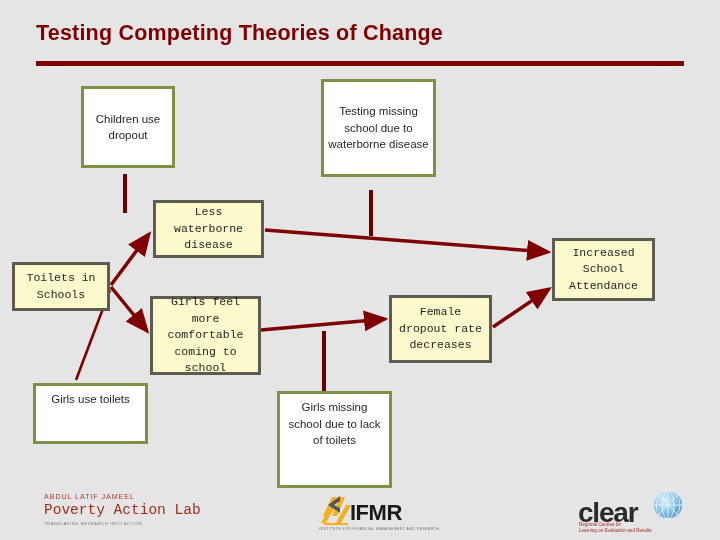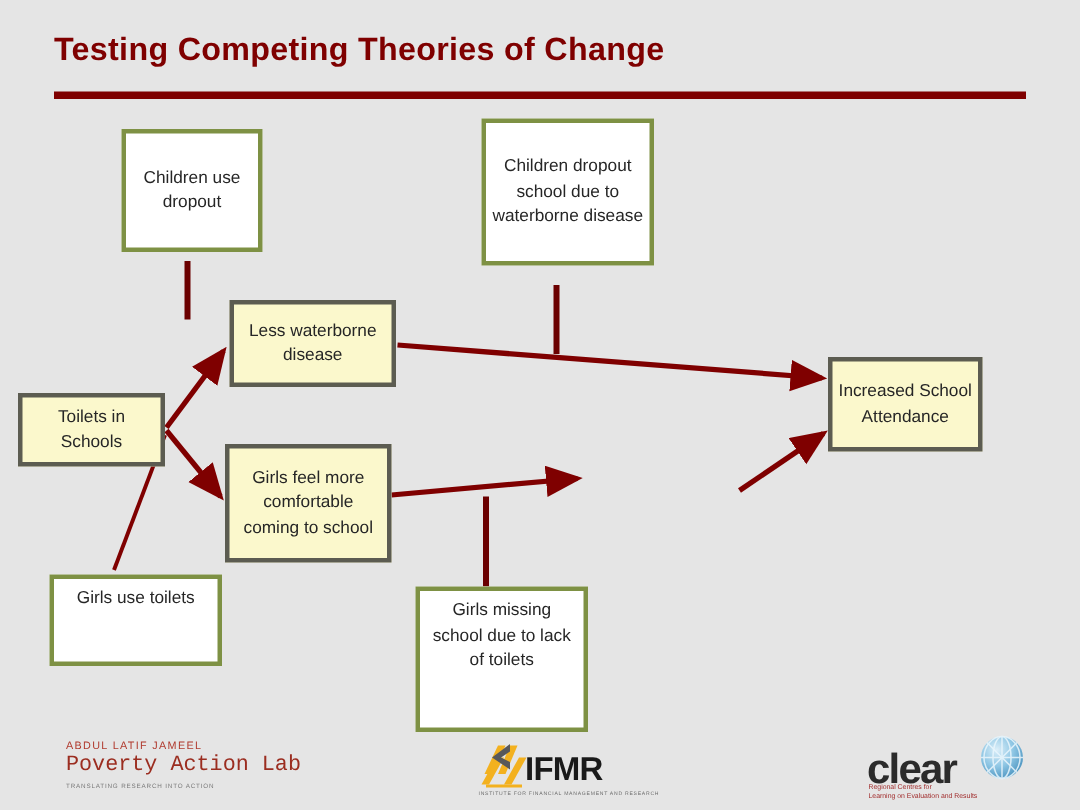--- a/index.html
+++ b/index.html
@@ -53,20 +53,21 @@
     padding: 5px 4px 0 4px;
     z-index: 5;
   }
   .node.outline {
     background: #ffffff;
     border: 3px solid #7E9144;
   }
   .node.filled {
     background: #FBF8CC;
     border: 3px solid #5C5C51;
+    font-family: Liberation Mono, monospace;
   }
   .node.vcenter {
     display: flex;
     align-items: center;
     justify-content: center;
     padding: 0 4px;
   }
   .node > span { display: block; width: 100%; }
 
   
@@ -188,39 +189,42 @@
     <line x1="261" y1="330" x2="385" y2="319" stroke="#7F0000" stroke-width="3.5" marker-end="url(#arrowDark)"></line>
 
     <line x1="493" y1="327" x2="549" y2="289" stroke="#7F0000" stroke-width="3.5" marker-end="url(#arrowDark)"></line>
   </svg>
 
   <div class="node outline vcenter" style="left:81px; top:86px; width:94px; height:82px;">
     <span>Children use dropout</span>
   </div>
 
   <div class="node outline vcenter" style="left:321px; top:79px; width:115px; height:98px;">
-    <span>Children dropout school due to waterborne disease</span>
+    <span>Testing missing school due to waterborne disease</span>
   </div>
 
   <div class="node filled vcenter" style="left:153px; top:200px; width:111px; height:58px;">
     <span>Less waterborne disease</span>
   </div>
 
   <div class="node filled vcenter" style="left:12px; top:262px; width:98px; height:49px;">
     <span>Toilets in Schools</span>
   </div>
 
   <div class="node filled vcenter" style="left:150px; top:296px; width:111px; height:79px;">
     <span>Girls feel more comfortable coming to school</span>
   </div>
 
   <div class="node filled vcenter" style="left:552px; top:238px; width:103px; height:63px;">
     <span>Increased School Attendance</span>
   </div>
 
+  <div class="node filled vcenter" style="left:389px; top:295px; width:103px; height:68px;">
+    <span>Female dropout rate decreases</span>
+  </div>
 
   <div class="node outline" style="left:33px; top:383px; width:115px; height:61px;">
     <span>Girls use toilets</span>
   </div>
 
   <div class="node outline" style="left:277px; top:391px; width:115px; height:97px;">
     <span>Girls missing school due to lack of toilets</span>
   </div>
 
   <div class="logo" id="logo-jpal">

